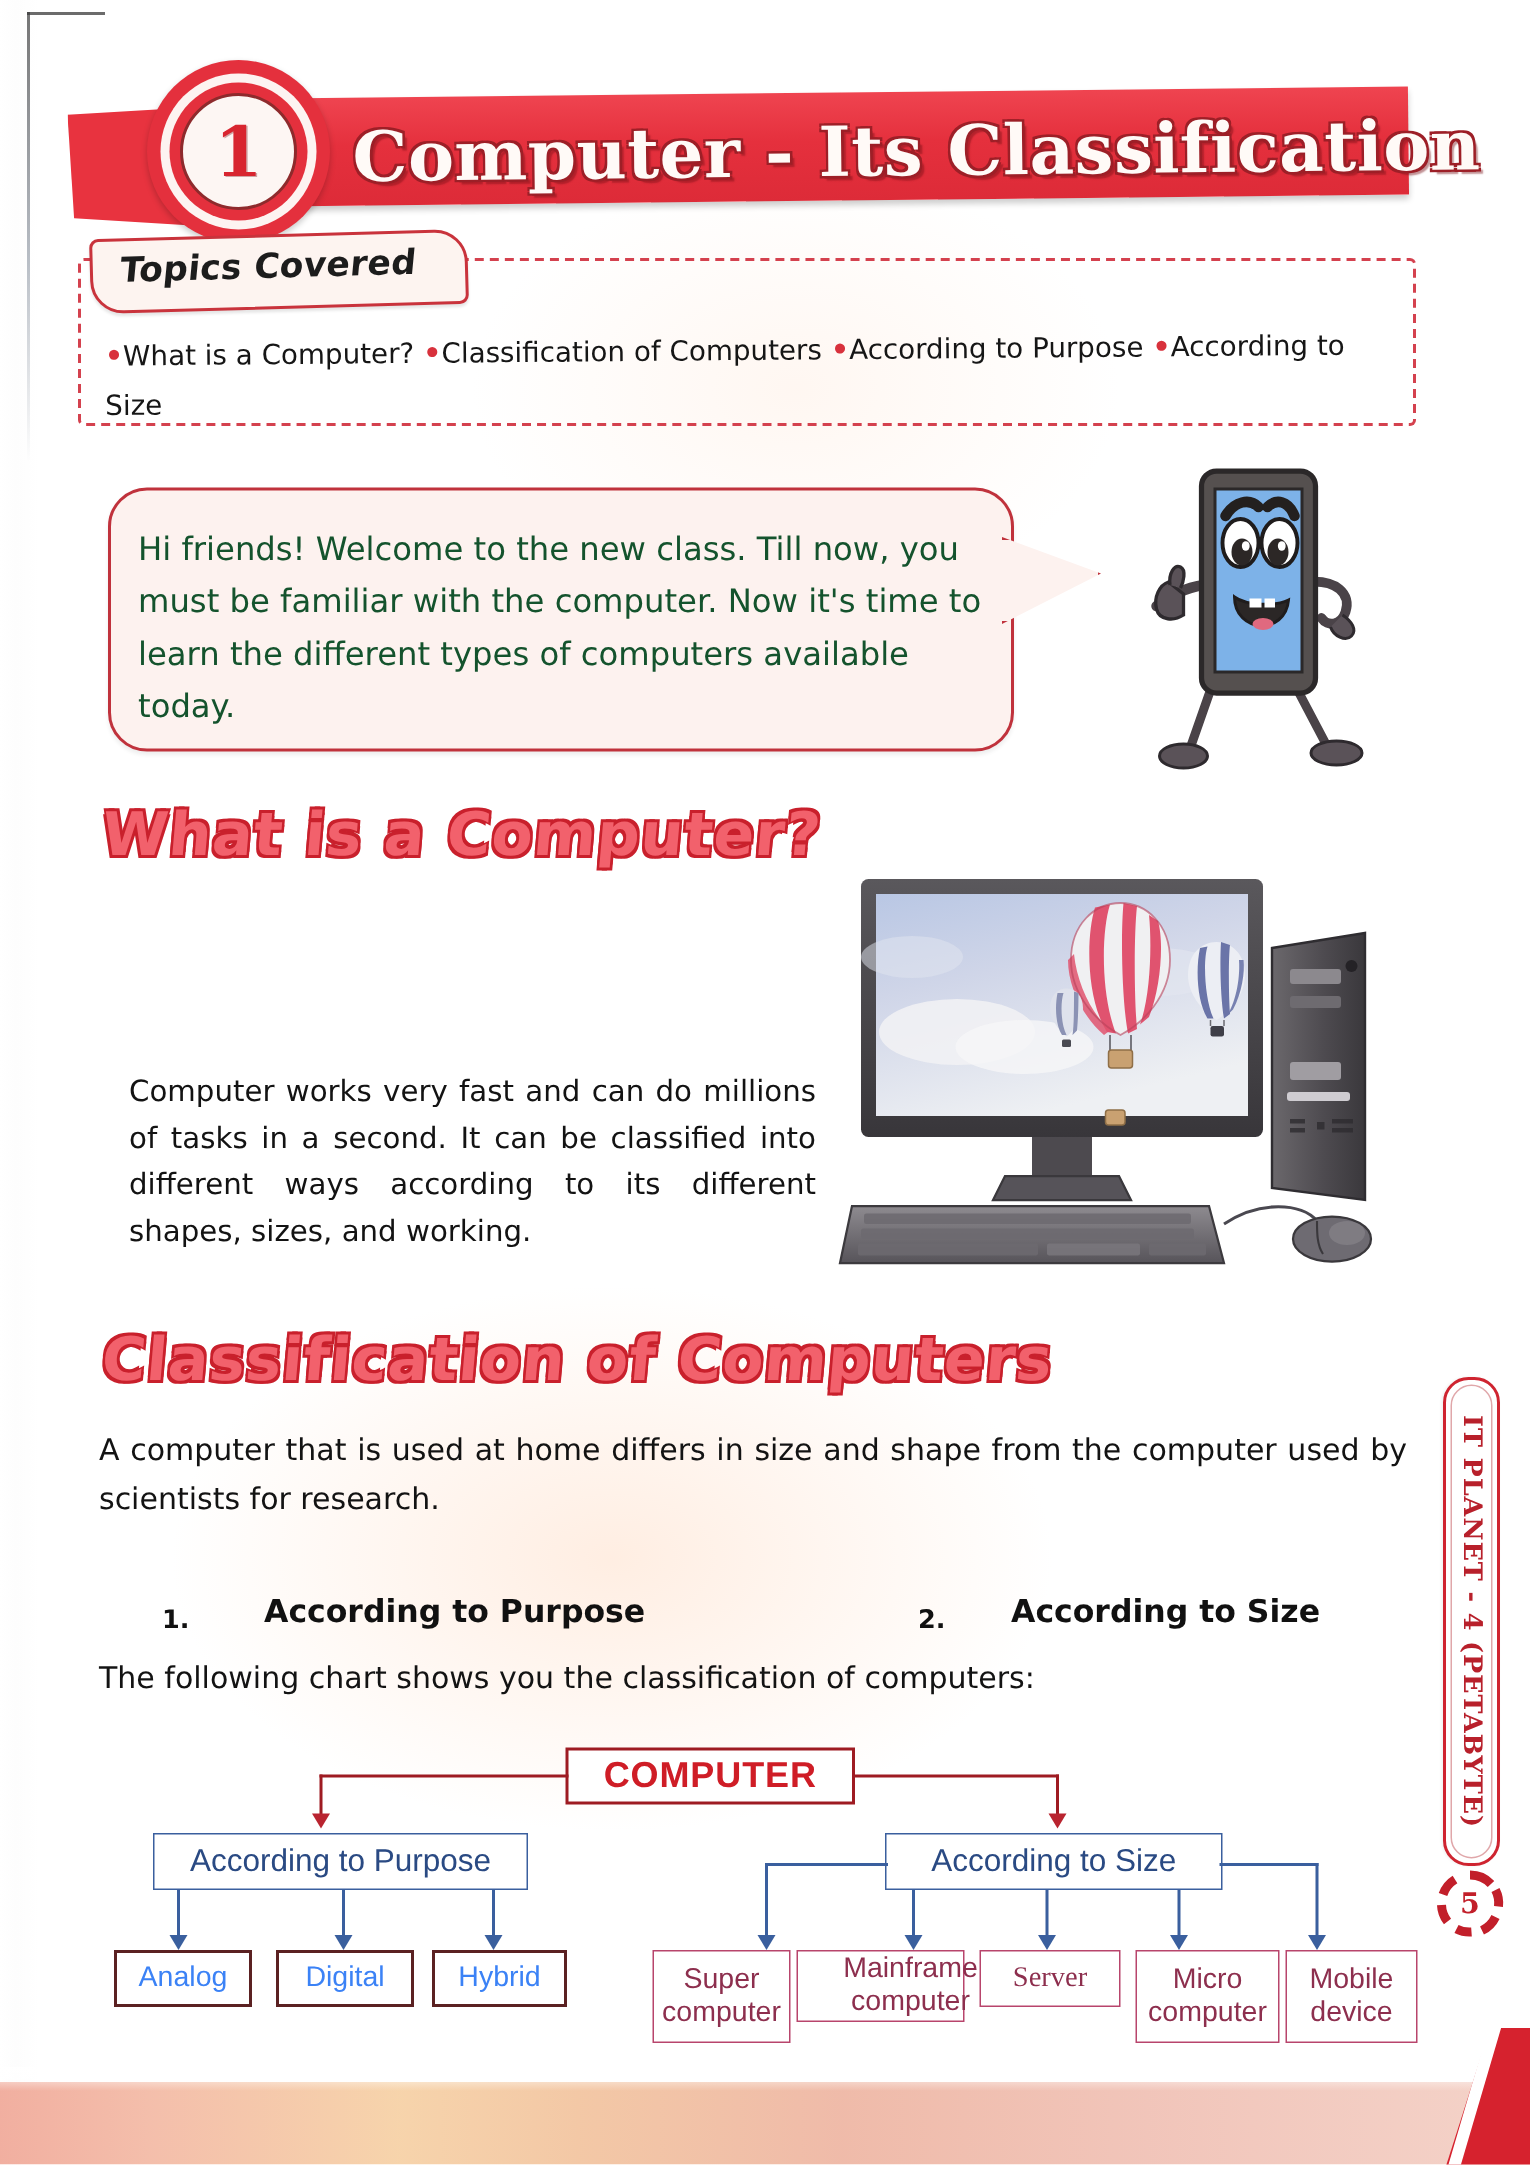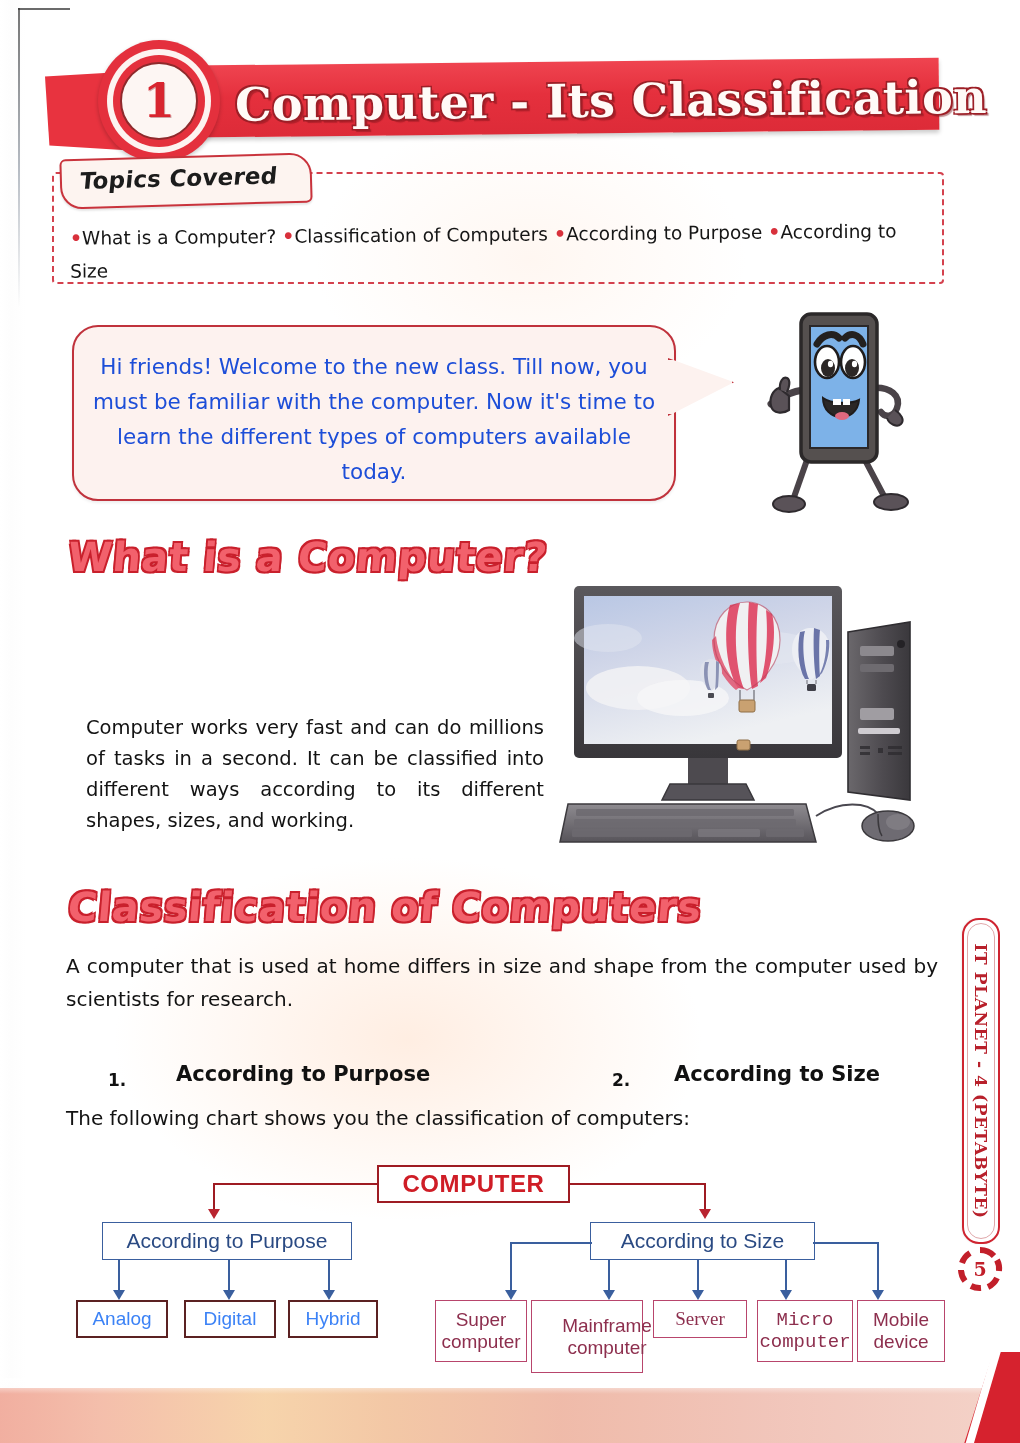--- a/index.html
+++ b/index.html
@@ -105,23 +105,23 @@
     position:absolute;left:668px;top:358px;width:64px;height:54px;
     background:#fdf2ef;
     border-top:2.4px solid #c0323c;
     border-bottom:2.4px solid #c0323c;
     border-right:2.4px solid #c0323c;
     clip-path:polygon(0% 0%,100% 42%,0% 100%);
   }
   .bubble-mask{position:absolute;left:664px;top:360px;width:10px;height:50px;background:#fdf2ef;}
   .bubble p{
     margin:0;position:absolute;left:18px;top:22px;width:564px;
-    text-align:center;
+    text-align:left;
     font-family:"DejaVu Sans", sans-serif;
-    font-size:21.5px;line-height:35px;color:#1d4ed8;
+    font-size:21.5px;line-height:35px;color:#14532d;
   }
 
   
   .mascot{position:absolute;left:745px;top:300px;width:190px;height:215px;}
 
   
   .heading{
     position:absolute;
     font-family:"DejaVu Sans", sans-serif;
     font-weight:bold;
@@ -446,26 +446,26 @@
     <div class="arw arw-blue" style="left:543px;top:140px;"></div>
     <div class="ln" style="left:637px;top:110px;width:1.8px;height:32px;"></div>
     <div class="arw arw-blue" style="left:632px;top:140px;"></div>
     <div class="ln" style="left:725px;top:110px;width:1.8px;height:32px;"></div>
     <div class="arw arw-blue" style="left:720px;top:140px;"></div>
 
     <div class="node n-pink" style="left:375px;top:150px;width:92px;height:62px;flex-direction:column;">
       <span>Super</span>
       <span>computer</span>
     </div>
-    <div class="node n-pink" style="left:471px;top:150px;width:112px;height:73px;flex-direction:column;padding-left:40px;">
+    <div class="node n-pink" style="left:471px;top:150px;width:112px;height:48px;flex-direction:column;padding-left:40px;">
       <span>Mainframe</span>
       <span>computer</span>
     </div>
     <div class="node n-pink" style="left:593px;top:150px;width:94px;height:38px;font-family:Liberation Serif, serif;">Server</div>
-    <div class="node n-pink" style="left:697px;top:150px;width:96px;height:62px;flex-direction:column;font-family:Liberation Mono, monospace;">
+    <div class="node n-pink" style="left:697px;top:150px;width:96px;height:62px;flex-direction:column;">
       <span>Micro</span>
       <span>computer</span>
     </div>
     <div class="node n-pink" style="left:797px;top:150px;width:88px;height:62px;flex-direction:column;">
       <span>Mobile</span>
       <span>device</span>
     </div>
   </div>
 
   <div class="sidetab">

